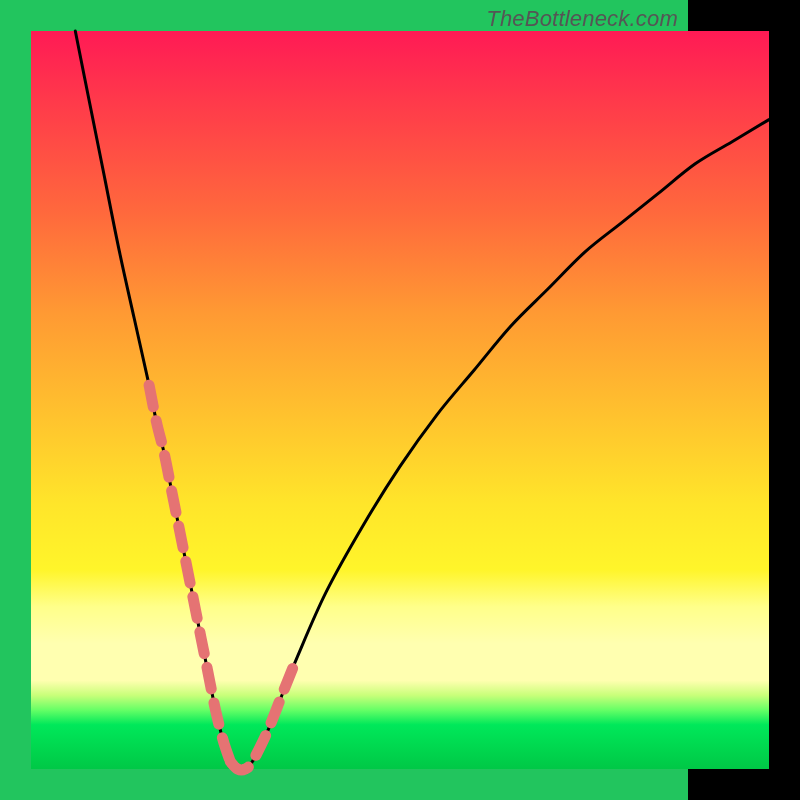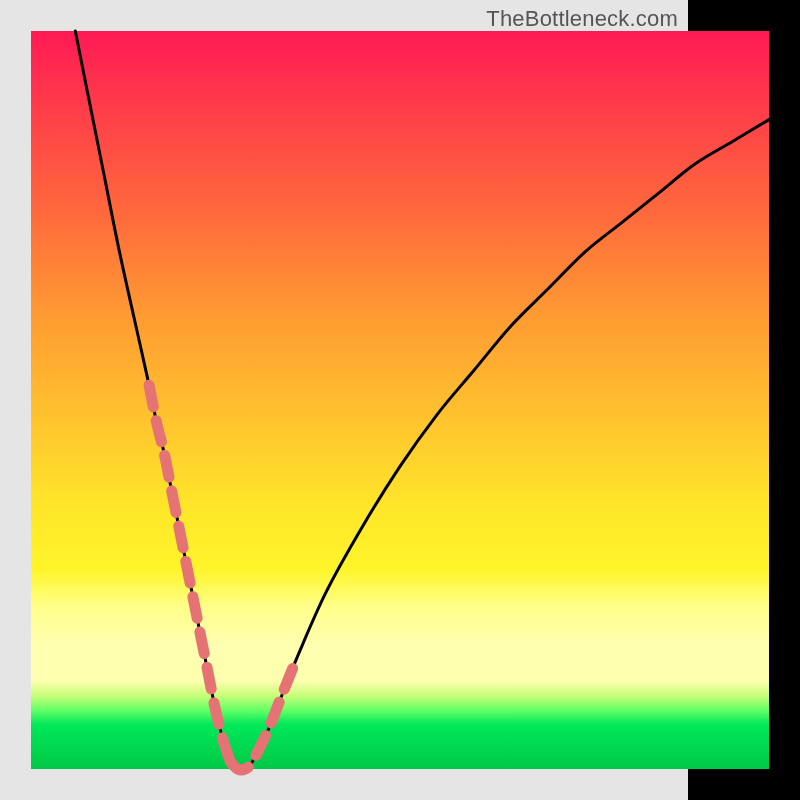--- a/index.html
+++ b/index.html
@@ -8,21 +8,22 @@
     width: 800px;
     height: 800px;
     overflow: hidden;
     background: #000;
     font-family: Arial, Helvetica, sans-serif;
   }
   .frame {
     position: relative;
     width: 688px;
     height: 800px;
-    background: #e5e5e5;
+    background: #22c55e;
+    font-style: italic;
   }
   .plot {
     position: absolute;
     left: 31px;
     top: 31px;
     width: 738px;
     height: 738px;
     
     background: linear-gradient(
       to bottom,

